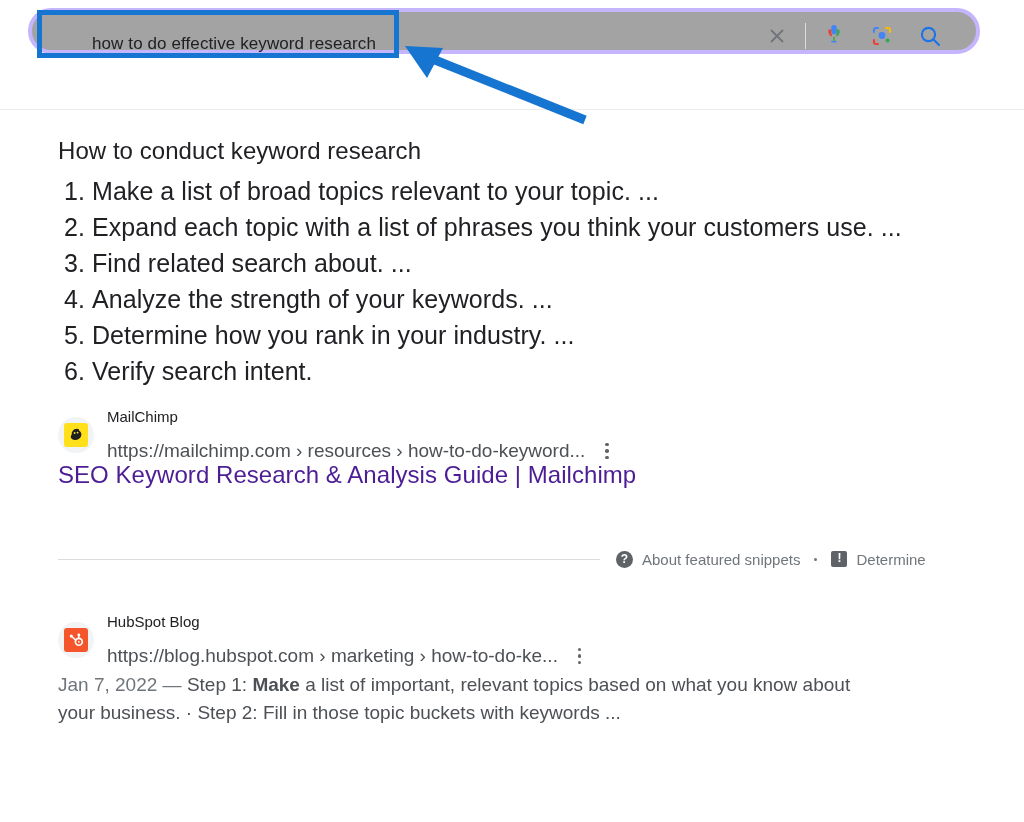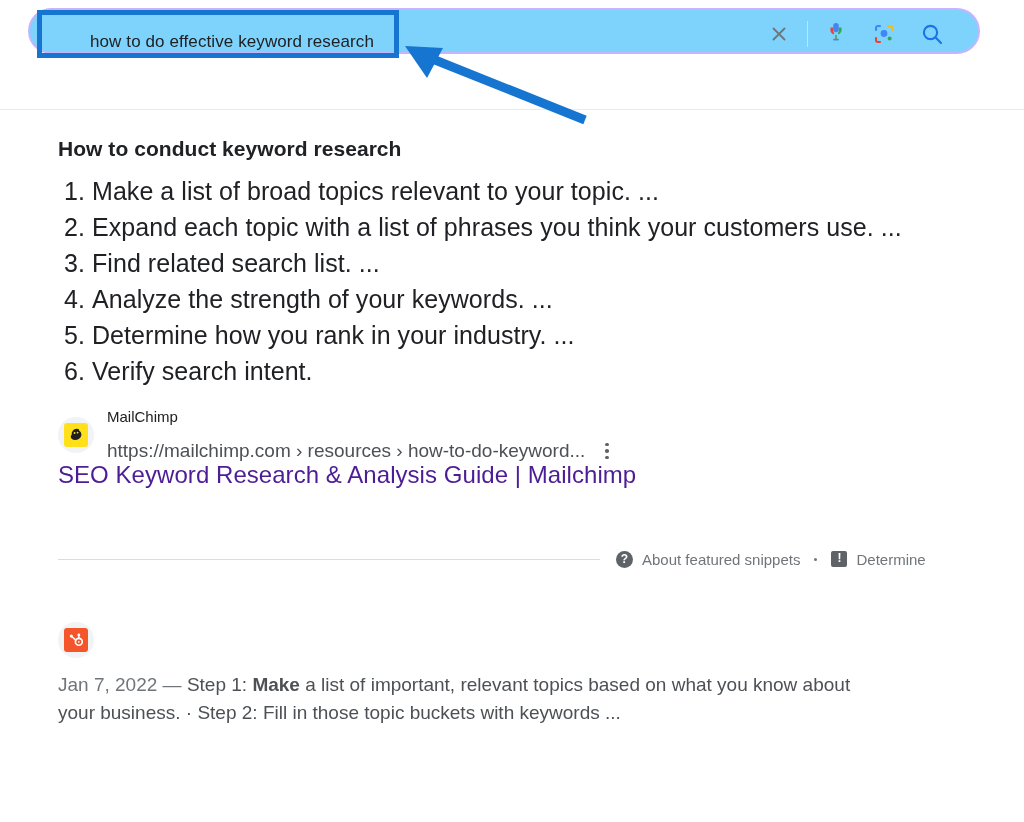--- a/index.html
+++ b/index.html
@@ -22,23 +22,23 @@
     height: 110px;
     background: #ffffff;
     border-bottom: 1px solid #ebebeb;
   }
   .searchbar {
     position: absolute;
     left: 28px;
     top: 8px;
     width: 952px;
     height: 46px;
-    border: 2px solid #c4b5fd;
+    border: 4px solid #c4b5fd;
     border-radius: 24px;
-    background: #7dd3fc;
+    background: #a3a3a3;
     display: flex;
     align-items: center;
   }
   .search-query {
     position: absolute;
     left: 60px;
     top: 22px;
     font-size: 17px;
     color: #202124;
     letter-spacing: 0.1px;
@@ -95,22 +95,22 @@
   .content {
     position: absolute;
     top: 111px;
     left: 0;
     width: 1024px;
   }
   .snippet-heading {
     position: absolute;
     left: 58px;
     top: 26px;
-    font-size: 21px;
-    font-weight: bold;
+    font-size: 24px;
+    font-weight: normal;
     color: #202124;
     letter-spacing: 0.05px;
   }
   ol.snippet-list {
     position: absolute;
     left: 58px;
     top: 62px;
     margin: 0;
     padding-left: 34px;
     list-style-position: outside;
@@ -331,21 +331,21 @@
 </svg>
 
 <div class="content">
 
   <div>
     <div class="snippet-heading">How to conduct keyword research</div>
 
     <ol class="snippet-list">
       <li>Make a list of broad topics relevant to your topic. ...</li>
       <li>Expand each topic with a list of phrases you think your customers use. ...</li>
-      <li>Find related search list. ...</li>
+      <li>Find related search about. ...</li>
       <li>Analyze the strength of your keywords. ...</li>
       <li>Determine how you rank in your industry. ...</li>
       <li>Verify search intent.</li>
     </ol>
 
     <div class="result" style="top:303px;">
       <div class="result-head">
         <div class="favicon-wrap">
           <div class="favicon-inner fav-mailchimp">
             <svg width="20" height="20" viewBox="0 0 24 24">
@@ -393,19 +393,30 @@
           <svg width="20" height="20" viewBox="0 0 24 24">
             <circle cx="15.4" cy="14.2" r="4.1" stroke="#ffffff" stroke-width="2" fill="none"></circle>
             <circle cx="15.4" cy="14.2" r="1.1" fill="#ffffff"></circle>
             <path d="M15.4 10.1V7.2" stroke="#ffffff" stroke-width="1.8" stroke-linecap="round"></path>
             <circle cx="15.4" cy="5.9" r="1.7" fill="#ffffff"></circle>
             <path d="M11.7 12.1 L7.6 8.4" stroke="#ffffff" stroke-width="1.8" stroke-linecap="round"></path>
             <circle cx="6.4" cy="7.3" r="1.9" fill="#ffffff"></circle>
           </svg>
         </div>
       </div>
+      <div class="site-meta">
+        <div class="site-name">HubSpot Blog</div>
+        <div class="site-url-row">
+          <div class="site-url">https://blog.hubspot.com › marketing › how-to-do-ke...</div>
+          <div class="kebab">
+            <i></i>
+            <i></i>
+            <i></i>
+          </div>
+        </div>
+      </div>
     </div>
     <div class="result-desc">
       <span class="date">Jan 7, 2022 — </span><span>Step 1: </span><b>Make</b><span> a list of important, relevant topics based on what you know about your business. · Step 2: Fill in those topic buckets with keywords ...</span>
     </div>
   </div>
 
 </div>
 
 </body></html>

